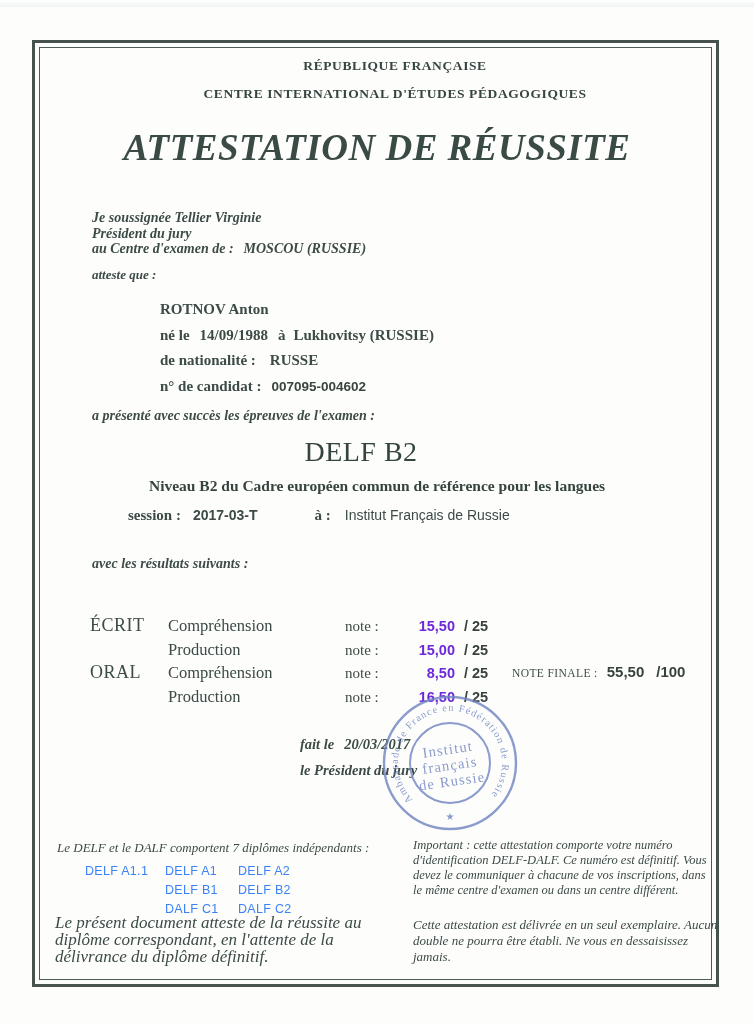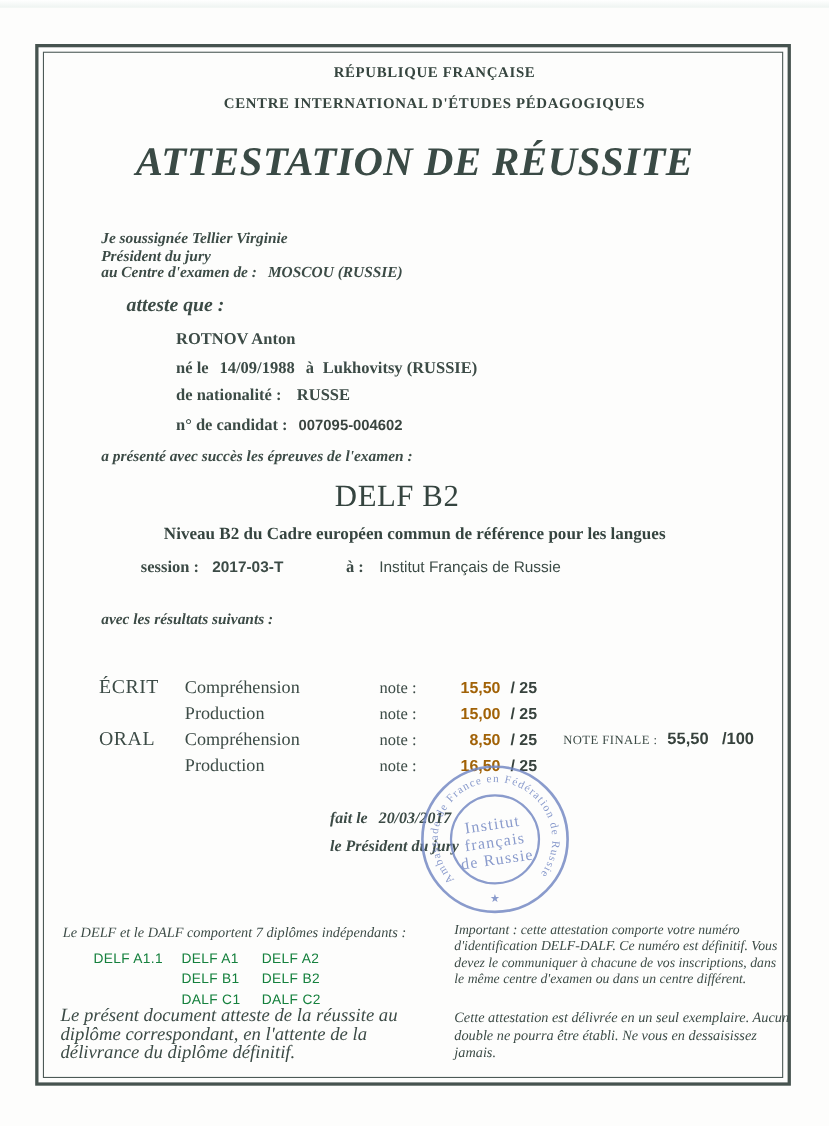--- a/index.html
+++ b/index.html
@@ -17,21 +17,21 @@
     border:3px solid #46534f;
   }
   .border-inner { position:absolute; inset:4px; border:1.5px solid #4d5a57; }
   .abs { position:absolute; }
   .center { left:0; width:754px; text-align:center; }
   .center-inner { left:0; width:722px; text-align:center; }
   .hdr-small { font-weight:bold; font-size:13.5px; letter-spacing:0.6px; color:#36453f;padding-left:36px; }
   .big-title { font-weight:bold; font-style:italic; font-size:37px; letter-spacing:0.5px; color:#3a4a45; }
   .bi { font-weight:bold; font-style:italic; }
   .intro { left:92px; top:210px; font-size:14px; line-height:15.6px; }
-  .atteste { left:92px; top:267px; font-size:18px;margin-left:23px; }
+  .atteste { left:92px; top:267px; font-size:13px; }
   .cand { left:160px; top:297px; font-size:15px; font-weight:bold; line-height:25.5px; }
   .cand .row { white-space:nowrap; }
   .sansval { font-family:"Liberation Sans","DejaVu Sans",sans-serif; font-size:13.5px; color:#39443f; }
   .gap8  { display:inline-block; width:8px; }
   .gap10 { display:inline-block; width:10px; }
   .gap14 { display:inline-block; width:14px; }
   .presented { left:92px; top:408px; font-size:14px; }
   .examname { top:436px; font-size:28px; letter-spacing:0.5px; color:#35443f; }
   .level { top:477px; font-weight:bold; font-size:15.5px; color:#35443f; }
   .session { left:128px; top:507px; font-size:15px; white-space:nowrap; }
@@ -39,32 +39,32 @@
   .session .sid { font-family:"Liberation Sans","DejaVu Sans",sans-serif; font-weight:bold; font-size:14px; margin-left:12px; }
   .session .at { font-weight:bold; margin-left:57px; }
   .session .loc { font-family:"Liberation Sans","DejaVu Sans",sans-serif; font-size:14px; margin-left:14px; }
   .res-head { left:92px; top:556px; font-size:14px; }
   .results { left:90px; top:590px; font-size:16.5px; }
   .results .rrow { display:flex; align-items:baseline; height:23.6px; }
   .results .cat { width:78px; font-size:18px; letter-spacing:0.5px; }
   .results .skill { width:177px; }
   .results .nlbl { width:63px; font-size:15px;margin-top:28px; }
   .results .score { width:47px; text-align:right;
-    font-family:"Liberation Sans","DejaVu Sans",sans-serif; font-weight:bold; font-size:14.5px; color:#a16207; }
+    font-family:"Liberation Sans","DejaVu Sans",sans-serif; font-weight:bold; font-size:14.5px; color:#6d28d9; }
   .results .max { margin-left:9px;
     font-family:"Liberation Sans","DejaVu Sans",sans-serif; font-weight:bold; font-size:14.5px; color:#37423d; }
   .finale { left:512px; top:663px; white-space:nowrap; }
   .finale .flbl { font-size:11.5px; letter-spacing:0.4px; }
   .finale .fscore { font-family:"Liberation Sans","DejaVu Sans",sans-serif; font-weight:bold; font-size:15px; margin-left:9px; color:#37423d; }
   .finale .fmax { font-family:"Liberation Sans","DejaVu Sans",sans-serif; font-weight:bold; font-size:15px; margin-left:12px; color:#37423d; }
   .made { left:300px; top:731px; font-size:14.5px; line-height:26px; }
   .stamp { left:372px; top:684px; width:156px; height:158px; opacity:0.82; }
   .foot-intro { left:57px; top:840px; font-style:italic; font-size:13px; }
   .dip-table { left:85px; top:862px; font-family:"Liberation Sans","DejaVu Sans",sans-serif;
-    font-size:12.5px; letter-spacing:0.3px; line-height:19px; color:#15803d; }
+    font-size:12.5px; letter-spacing:0.3px; line-height:19px; color:#3b82f6; }
   .dip-table .drow { display:flex; }
   .dip-table .c1 { width:80px; } .dip-table .c2 { width:73px; } .dip-table .c3 { width:70px; }
   .foot-note { left:55px; top:915px; width:335px; font-style:italic; font-size:17px; line-height:16.8px; }
   .foot-right { left:413px; top:838px; width:302px; font-style:italic; font-size:12.5px; line-height:14.9px; }
   .foot-right2 { left:413px; top:917px; width:306px; font-style:italic; font-size:13px; line-height:15.8px; }
 </style>
 </head>
 <body>
 
 <div class="page">

